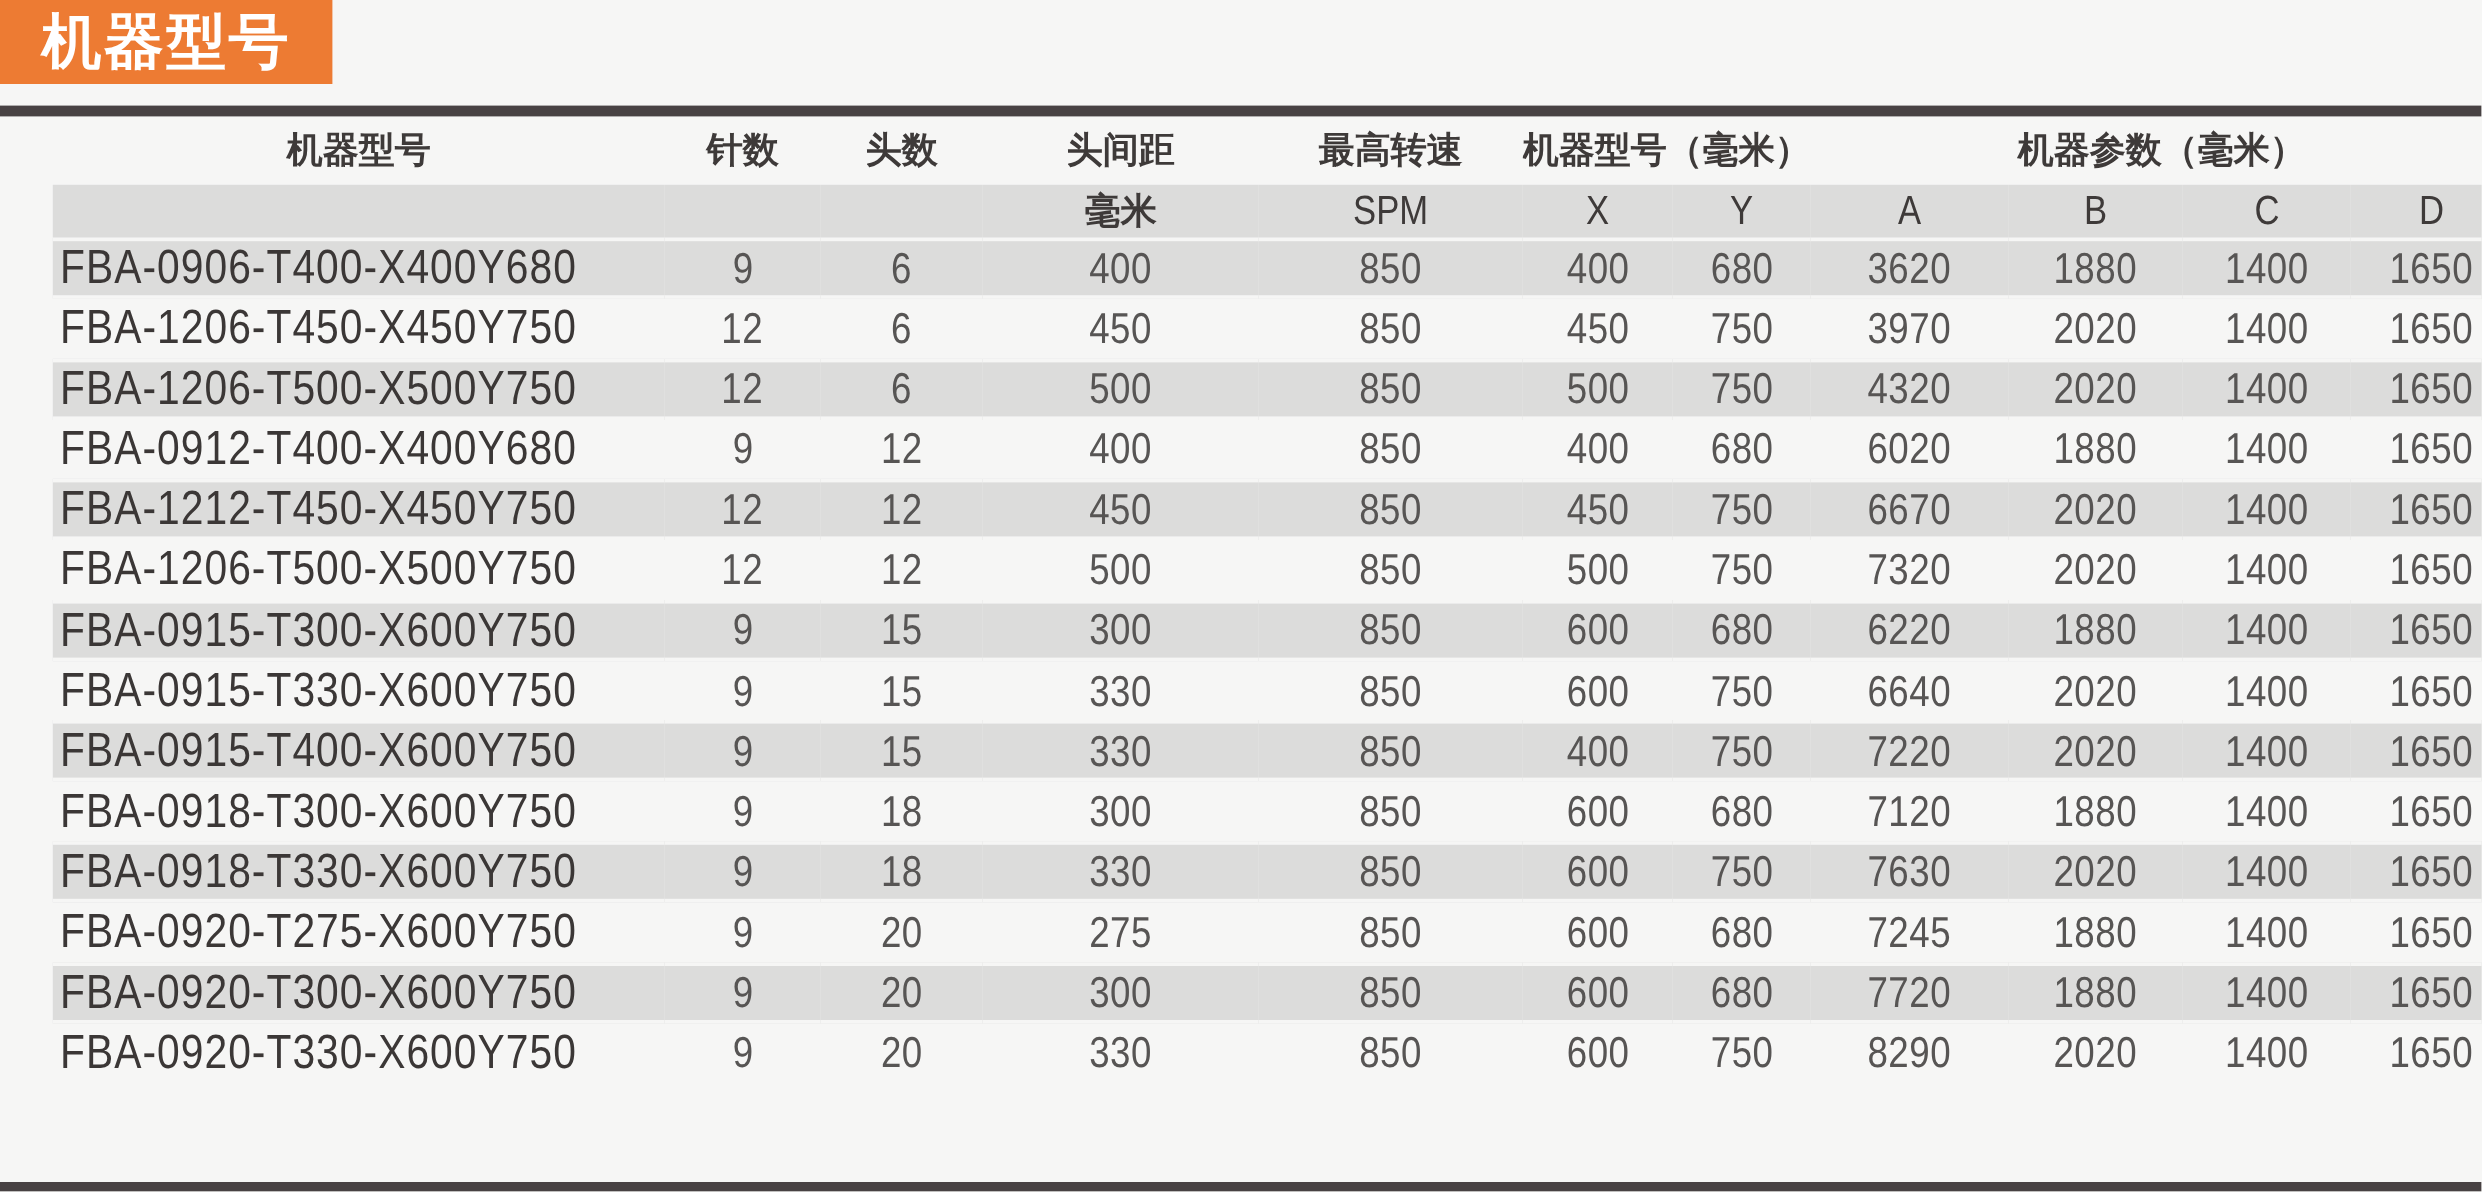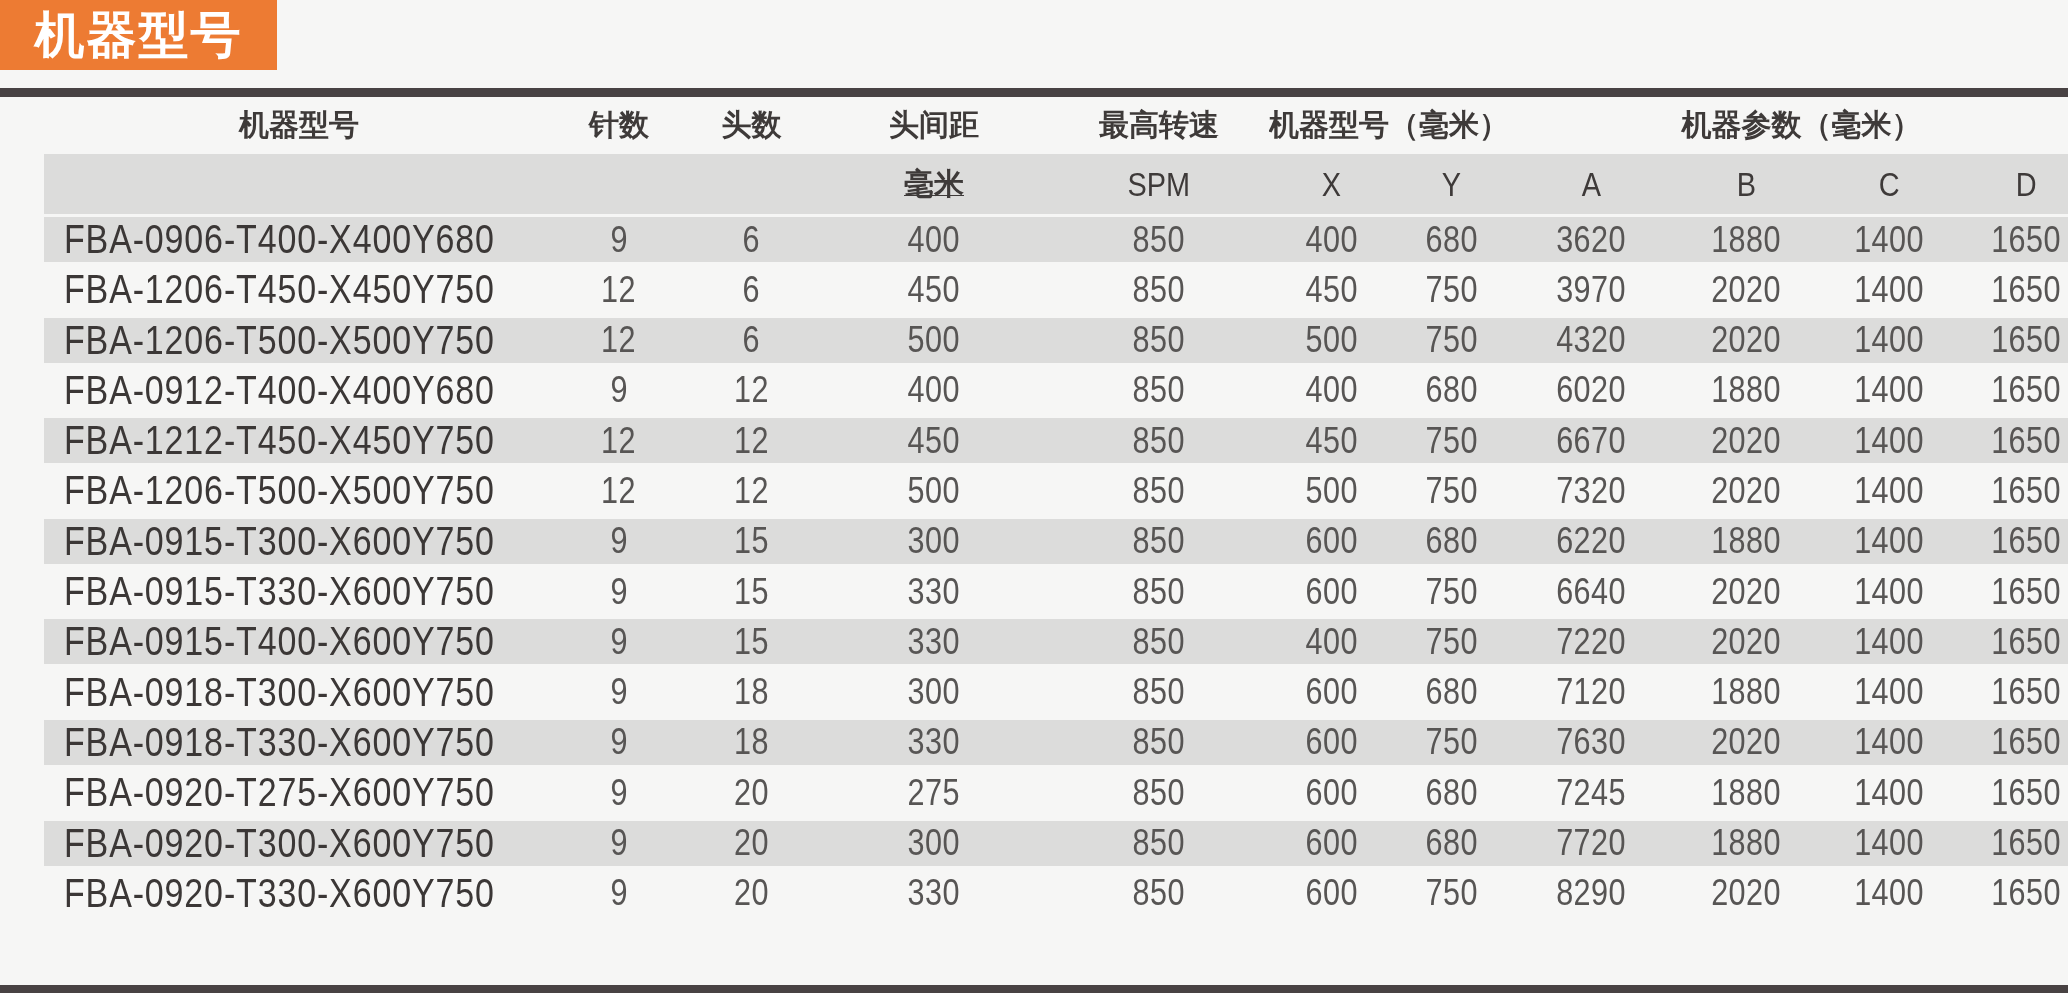--- a/index.html
+++ b/index.html
@@ -35,33 +35,33 @@
   
   .table-zone{position:absolute;left:0;top:97px;width:2068px;}
   table{
     border-collapse:separate;border-spacing:0;table-layout:fixed;
     width:2050px;
     margin-left:44px;
   }
   th,td{vertical-align:middle;text-align:center;overflow:hidden;white-space:nowrap;}
   
   tr.h1 th{height:57px;font-size:30px;font-weight:bold;color:var(--head-txt);}
-  tr.h2 th{height:60px;background:var(--stripe);color:var(--head-txt);text-decoration:underline;}
+  tr.h2 th{height:44px;background:var(--stripe);color:var(--head-txt);}
   tr.h2 th .cjk{font-size:30px;font-weight:bold;}
   tr.h2 th .lat{font-size:34px;font-weight:normal;}
   tr.h3 th{height:92px;font-size:28px;font-weight:bold;color:var(--head-txt);}
   tr.h3 th span{white-space:pre-line;line-height:34px;display:inline-block;}
   
   tbody td{height:49.6px;font-weight:normal;}
   tbody tr.row-stripe td{
     background:var(--stripe);
     border-top:3px solid var(--bg);
     border-bottom:3px solid var(--bg);
   }
-  td.model{text-align:left;padding-left:20px;font-size:40px;color:var(--model-txt);letter-spacing:1px;}
+  td.model{text-align:left;padding-left:6px;font-size:40px;color:var(--model-txt);letter-spacing:1px;}
   td.num{font-size:36px;color:var(--num-txt);letter-spacing:0.5px;}
   
   .cond{display:inline-block;transform:scaleX(0.85);transform-origin:center center;}
   .cond.left{transform-origin:left center;}
 </style>
 </head>
 <body>
 
 <div class="badge">
   <span>机器型号</span>

